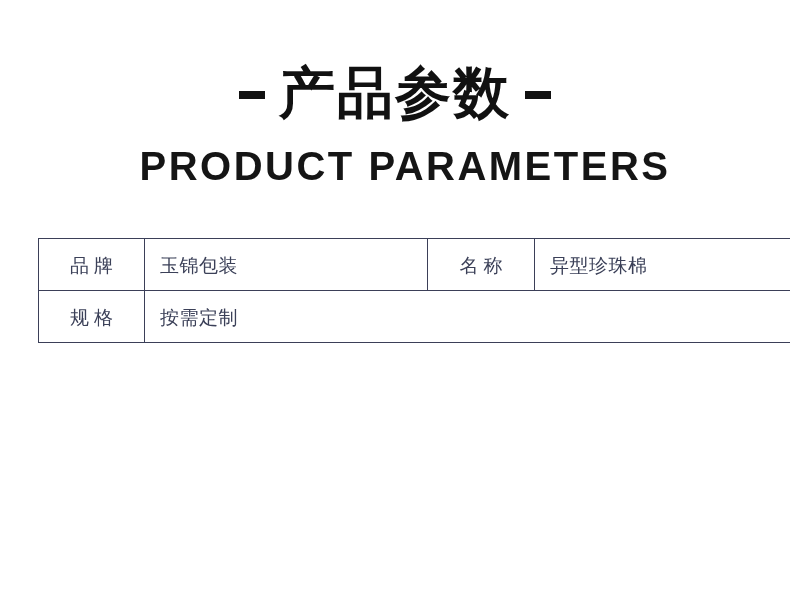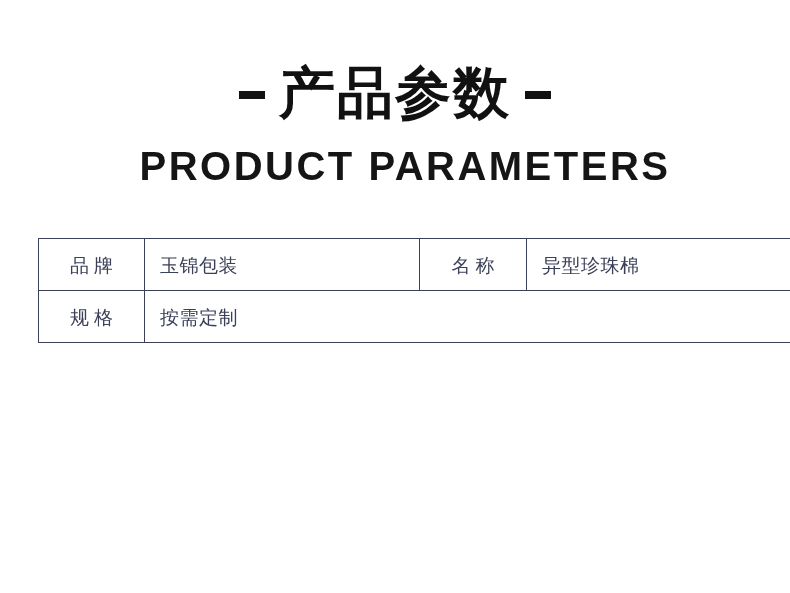--- a/index.html
+++ b/index.html
@@ -102,21 +102,21 @@
   td.label-cell {
     background: #e7ebf3;
     text-align: center;
     letter-spacing: 5px;
     text-indent: 5px;
     padding: 0;
   }
 
   td.value-cell {
     text-align: left;
-    padding: 0 4px 0 15px;
+    padding: 0 12px 0 15px;
     letter-spacing: 0.5px;
   }
 
   tr.r1 td, tr.r2 td, tr.r3 td, tr.r4 td { height: 51px; }
   tr.r5 td { height: 77px; }
 
   tr.r5 td.value-cell {
     vertical-align: middle;
     padding-top: 2px;
   }

